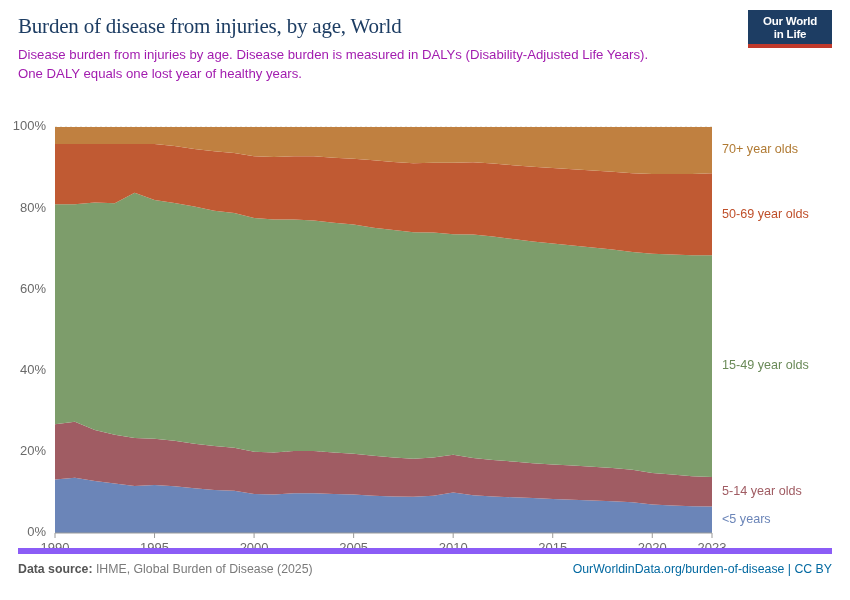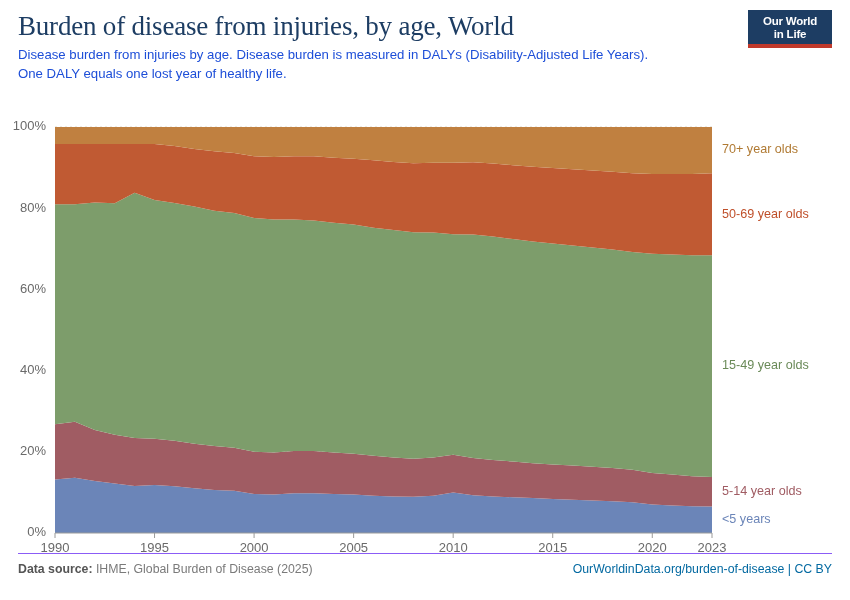--- a/index.html
+++ b/index.html
@@ -7,26 +7,26 @@
     width:850px;height:600px;background:#fff;
     font-family:"Liberation Sans",sans-serif;
     color:#1d3d63;overflow:hidden;position:relative;
   }
   #root{width:850px;height:600px;position:relative;box-sizing:border-box;padding:0;}
 
   
   .header{position:absolute;left:18px;top:10px;right:18px;}
   .title{
     font-family:"Liberation Serif",serif;
-    font-size:27px;line-height:32px;font-weight:400;
+    font-size:21px;line-height:32px;font-weight:400;
     color:#1d3d63;letter-spacing:-0.2px;margin:0 0 4px 0;
     white-space:nowrap;
   }
   .subtitle{
-    font-size:13.2px;line-height:18.5px;color:#1d4ed8;
+    font-size:13.2px;line-height:18.5px;color:#a21caf;
     font-weight:400;max-width:760px;margin:0;
   }
   .subtitle span{display:block;}
 
   
   .logo{
     position:absolute;right:18px;top:10px;
     width:84px;background:#1d3d63;
     padding:5px 6px 4px 6px;box-sizing:border-box;
     border-bottom:4px solid #c0392b;
@@ -57,37 +57,37 @@
     font-family:"Liberation Sans",sans-serif;
     dominant-baseline:middle;
   }
   .gridline{stroke:#d6d6cf;stroke-width:1;stroke-dasharray:2 3;}
   .axisline{stroke:#9a9a9a;stroke-width:1;}
   .tickmark{stroke:#9a9a9a;stroke-width:1;}
 
   
   .footer{
     position:absolute;left:18px;right:18px;bottom:12px;height:26px;
-    border-top:1px solid #8b5cf6;padding-top:8px;
+    border-top:6px solid #8b5cf6;padding-top:8px;
     display:flex;justify-content:space-between;align-items:flex-start;
     font-size:12.3px;color:#7a7a7a;
   }
   .footer .src b{color:#555;font-weight:700;}
   .footer .lic{color:#0369a1;}
 </style>
 </head>
 <body>
 
 <div id="root">
 
   <div class="header">
     <h1 class="title">Burden of disease from injuries, by age, World</h1>
     <p class="subtitle">
       <span>Disease burden from injuries by age. Disease burden is measured in DALYs (Disability-Adjusted Life Years).</span>
-      <span>One DALY equals one lost year of healthy life.</span>
+      <span>One DALY equals one lost year of healthy years.</span>
     </p>
   </div>
 
   <div class="logo">
     <div>Our World</div>
     <div>in Life</div>
   </div>
 
   <div class="chart-area">
     <svg class="chart-svg" id="chart-svg" width="850" height="450" viewBox="0 0 850 450">

